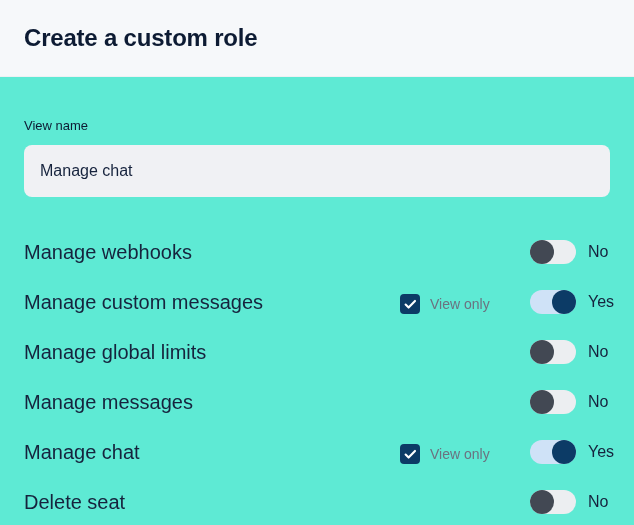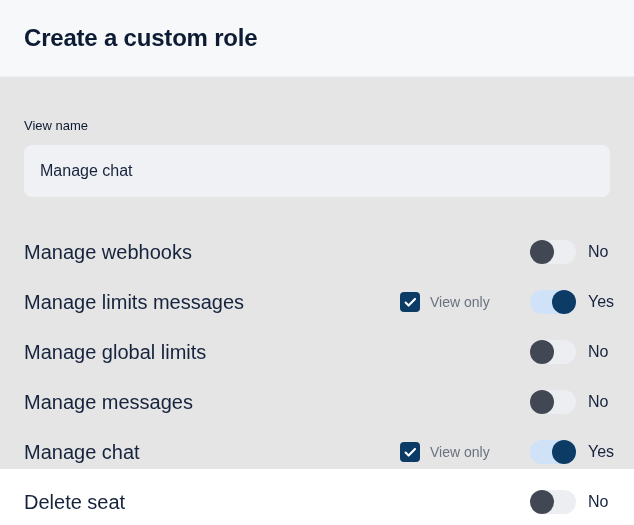--- a/index.html
+++ b/index.html
@@ -11,22 +11,22 @@
     height: 525px;
     overflow: hidden;
     background: #ffffff;
     font-family: "Liberation Sans", "DejaVu Sans", sans-serif;
     -webkit-font-smoothing: antialiased;
   }
 
   .page {
     position: relative;
     width: 634px;
-    height: 469px;
-    background: #e5e5e5;
+    height: 525px;
+    background: #5eead4;
   }
 
   
   .header {
     height: 77px;
     background: #f6f8fa;
     border-bottom: 1px solid #eef0f3;
     box-sizing: border-box;
     display: flex;
     align-items: center;
@@ -84,21 +84,21 @@
   .perm-label {
     font-size: 20px;
     color: #16233d;
     line-height: 20px;
     flex: 1 1 auto;
     white-space: nowrap;
   }
 
   .perm-right {
     display: flex;
-    align-items: center;
+    align-items: flex-end;
     flex: 0 0 auto;
   }
 
   
   .viewonly-group {
     display: flex;
     align-items: center;
     width: 130px;
     justify-content: flex-start;
     padding-left: 8px;
@@ -187,21 +187,21 @@
             </div>
             <div class="toggle-group">
               <div class="toggle off">
                 <div class="knob"></div>
               </div>
               <span class="toggle-label">No</span>
             </div>
           </div>
         </div>
         <div class="perm-row">
-          <div class="perm-label">Manage limits messages</div>
+          <div class="perm-label">Manage custom messages</div>
           <div class="perm-right">
             <div class="viewonly-group">
               <span class="checkbox">
                 <svg width="13" height="13" viewBox="0 0 13 13">
                   <path d="M1.6 6.6 L4.6 9.6 L11 2.9" fill="none" stroke="#ffffff" stroke-width="2.1" stroke-linecap="round" stroke-linejoin="round"></path>
                 </svg>
               </span>
               <span class="viewonly-label">View only</span>
             </div>
             <div class="toggle-group">

